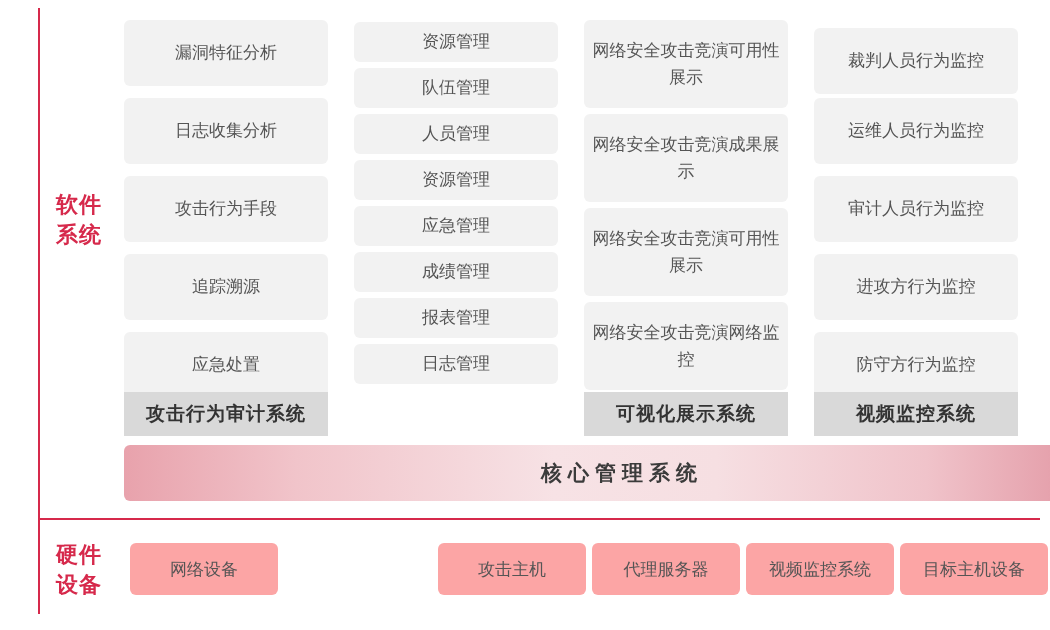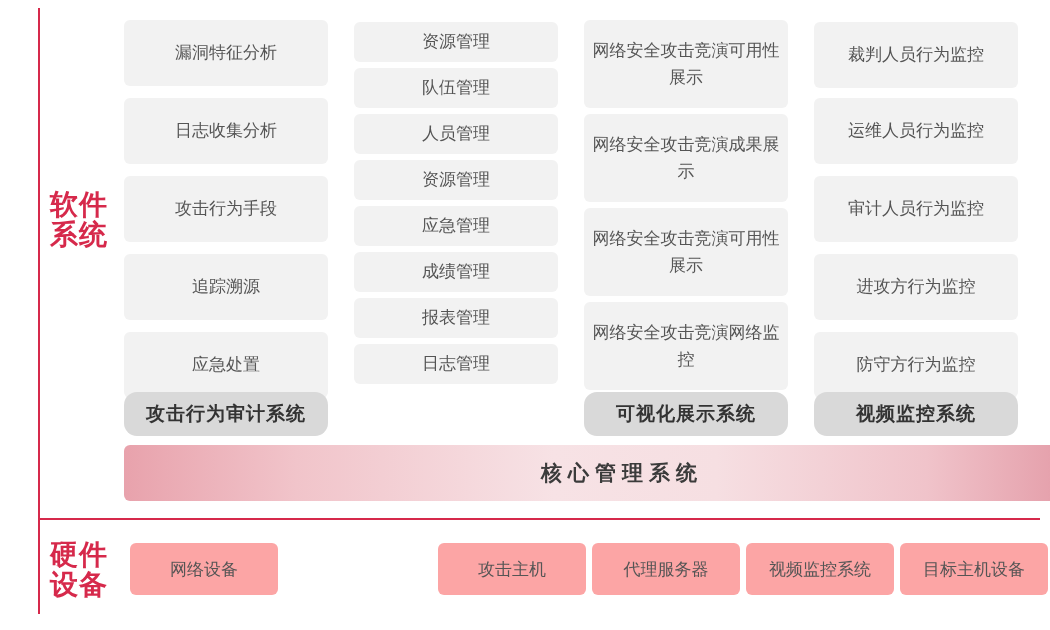--- a/index.html
+++ b/index.html
@@ -36,21 +36,21 @@
     width: 1002px;
     height: 2px;
     background: #d6294b;
   }
 
   
   .section-label {
     position: absolute;
     color: #d6294b;
     font-weight: bold;
-    font-size: 28px;
+    font-size: 22px;
     line-height: 30px;
     letter-spacing: 1px;
     text-align: center;
     width: 78px;
   }
   #label-software { left: 40px; top: 190px; }
   #label-hardware { left: 40px; top: 540px; }
 
   
   .box {
@@ -66,21 +66,21 @@
     box-sizing: border-box;
     padding: 2px 6px;
     line-height: 26px;
   }
   .box.two-line { line-height: 27px; }
 
   
   .sysbox {
     position: absolute;
     background: #d9d9d9;
-    border-radius: 13px;
+    border-radius: 0;
     color: #333333;
     font-weight: bold;
     font-size: 19px;
     display: flex;
     align-items: center;
     justify-content: center;
     text-align: left;
     box-sizing: border-box;
     letter-spacing: 1px;
   }
@@ -152,21 +152,21 @@
   <div class="box" style="left:354px; top:252px; width:204px; height:40px;">成绩管理</div>
   <div class="box" style="left:354px; top:298px; width:204px; height:40px;">报表管理</div>
   <div class="box" style="left:354px; top:344px; width:204px; height:40px;">日志管理</div>
 
   <div class="box two-line" style="left:584px; top:20px; width:204px; height:88px;">网络安全攻击竞演可用性展示</div>
   <div class="box two-line" style="left:584px; top:114px; width:204px; height:88px;">网络安全攻击竞演成果展示</div>
   <div class="box two-line" style="left:584px; top:208px; width:204px; height:88px;">网络安全攻击竞演可用性展示</div>
   <div class="box two-line" style="left:584px; top:302px; width:204px; height:88px;">网络安全攻击竞演网络监控</div>
   <div class="sysbox" style="left:584px; top:392px; width:204px; height:44px;">可视化展示系统</div>
 
-  <div class="box" style="left:814px; top:22px; width:204px; height:66px;">裁判人员行为监控</div>
+  <div class="box" style="left:814px; top:28px; width:204px; height:66px;">裁判人员行为监控</div>
   <div class="box" style="left:814px; top:98px; width:204px; height:66px;">运维人员行为监控</div>
   <div class="box" style="left:814px; top:176px; width:204px; height:66px;">审计人员行为监控</div>
   <div class="box" style="left:814px; top:254px; width:204px; height:66px;">进攻方行为监控</div>
   <div class="box" style="left:814px; top:332px; width:204px; height:66px;">防守方行为监控</div>
   <div class="sysbox" style="left:814px; top:392px; width:204px; height:44px;">视频监控系统</div>
 
   <div id="core-bar">核心管理系统</div>
 
   <div class="hwbox" style="left:130px; width:148px;">网络设备</div>
   <div class="hwbox" style="left:438px; width:148px;">攻击主机</div>

